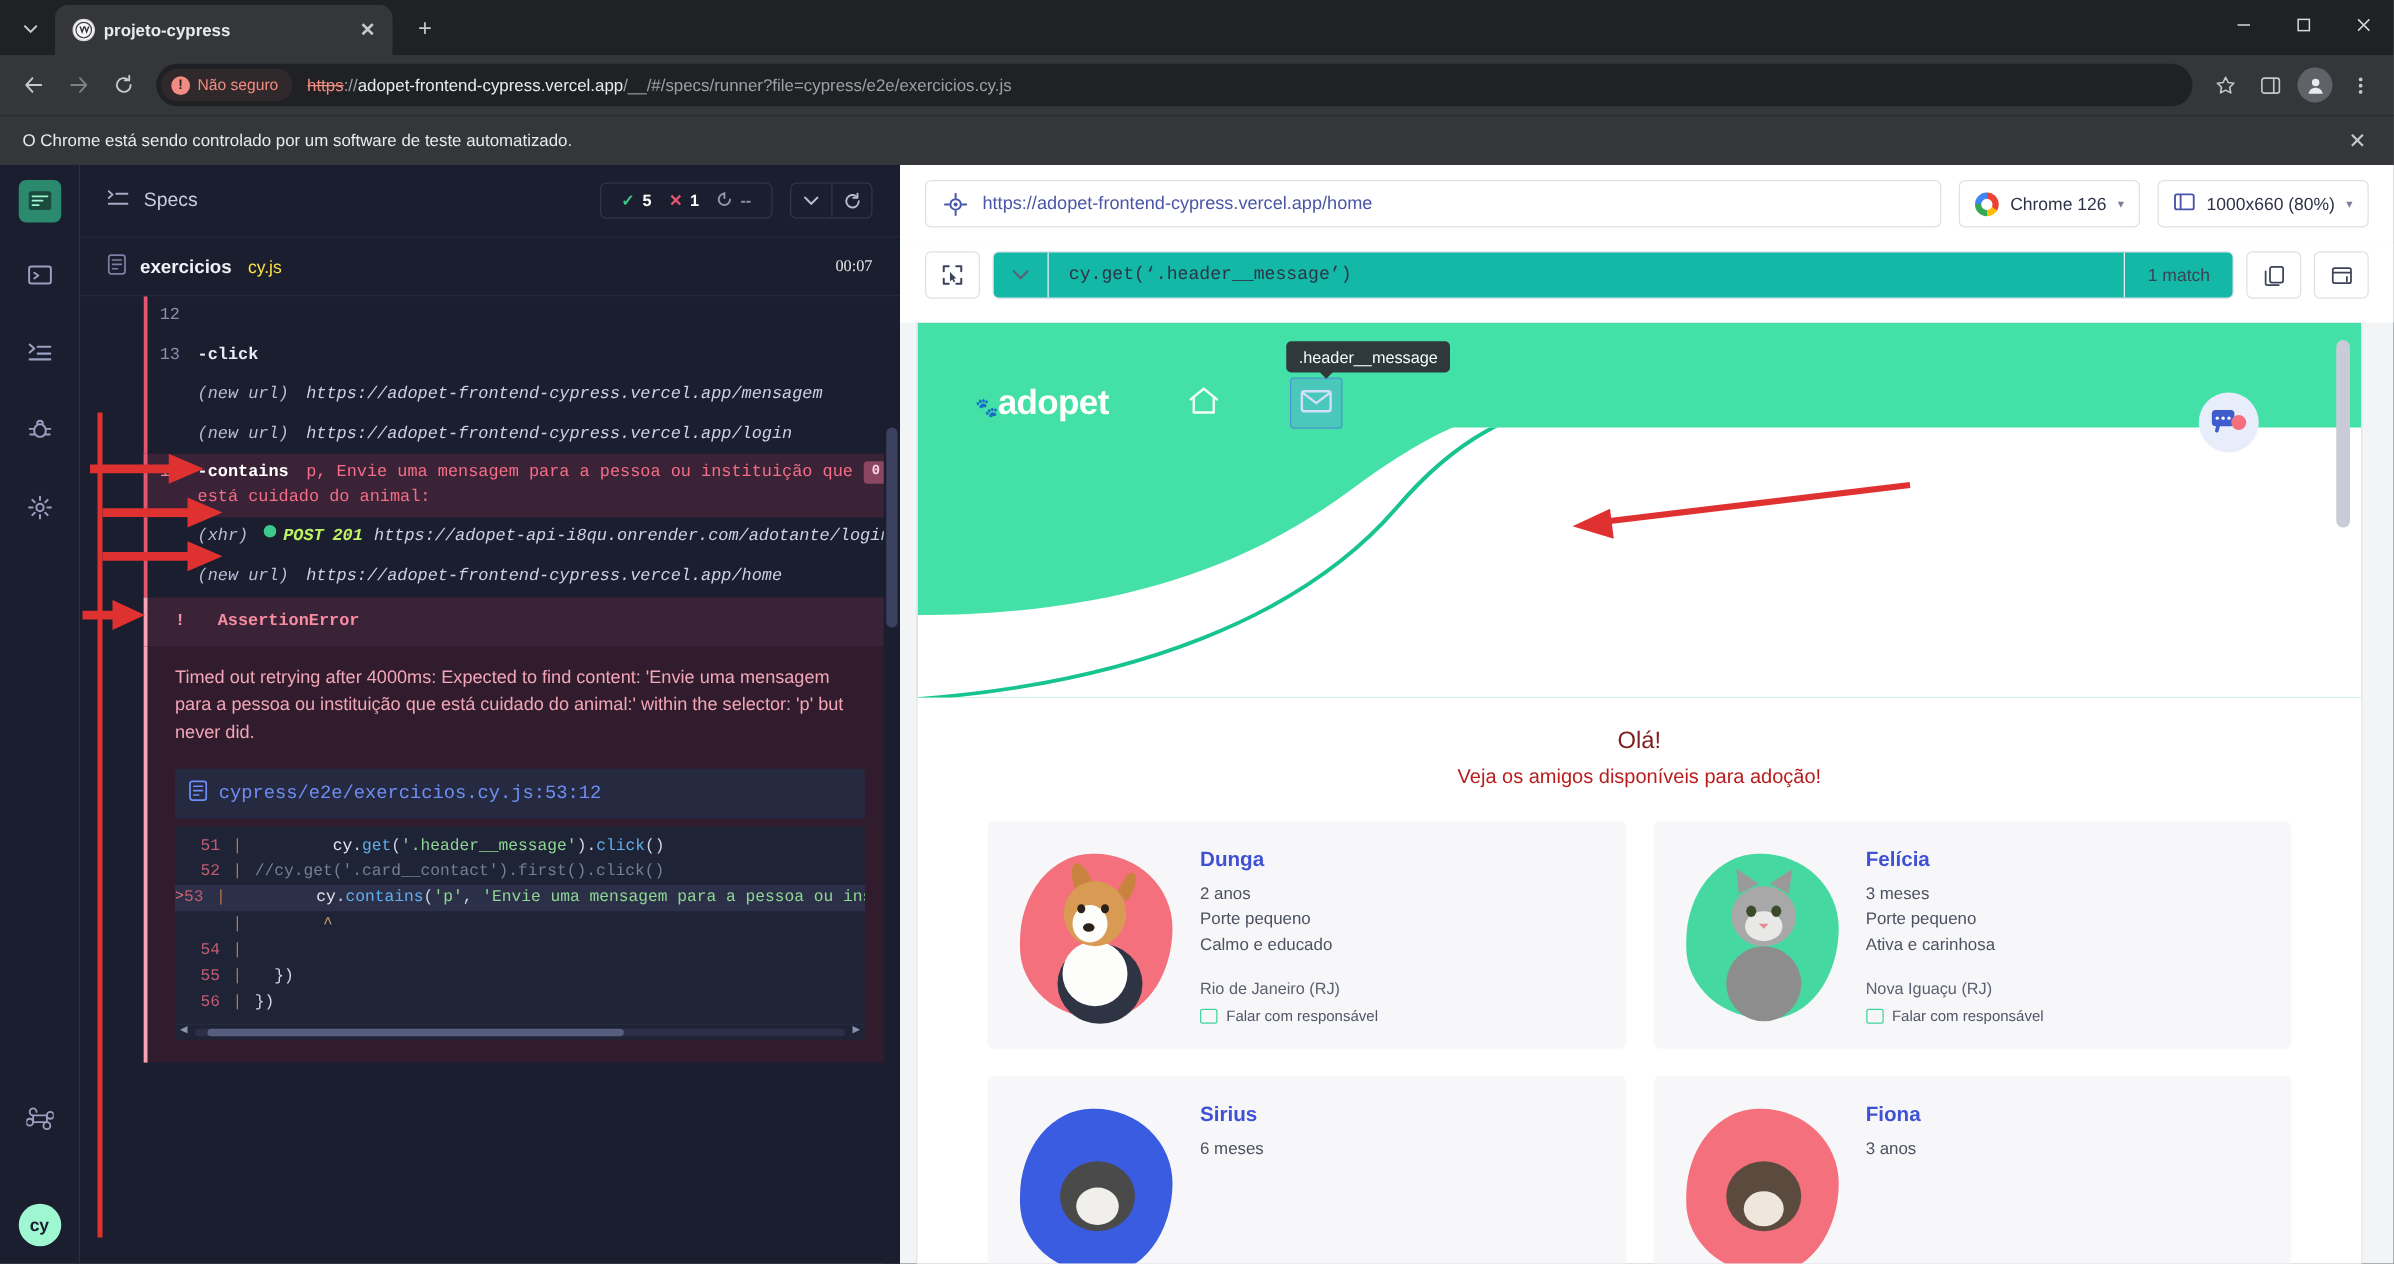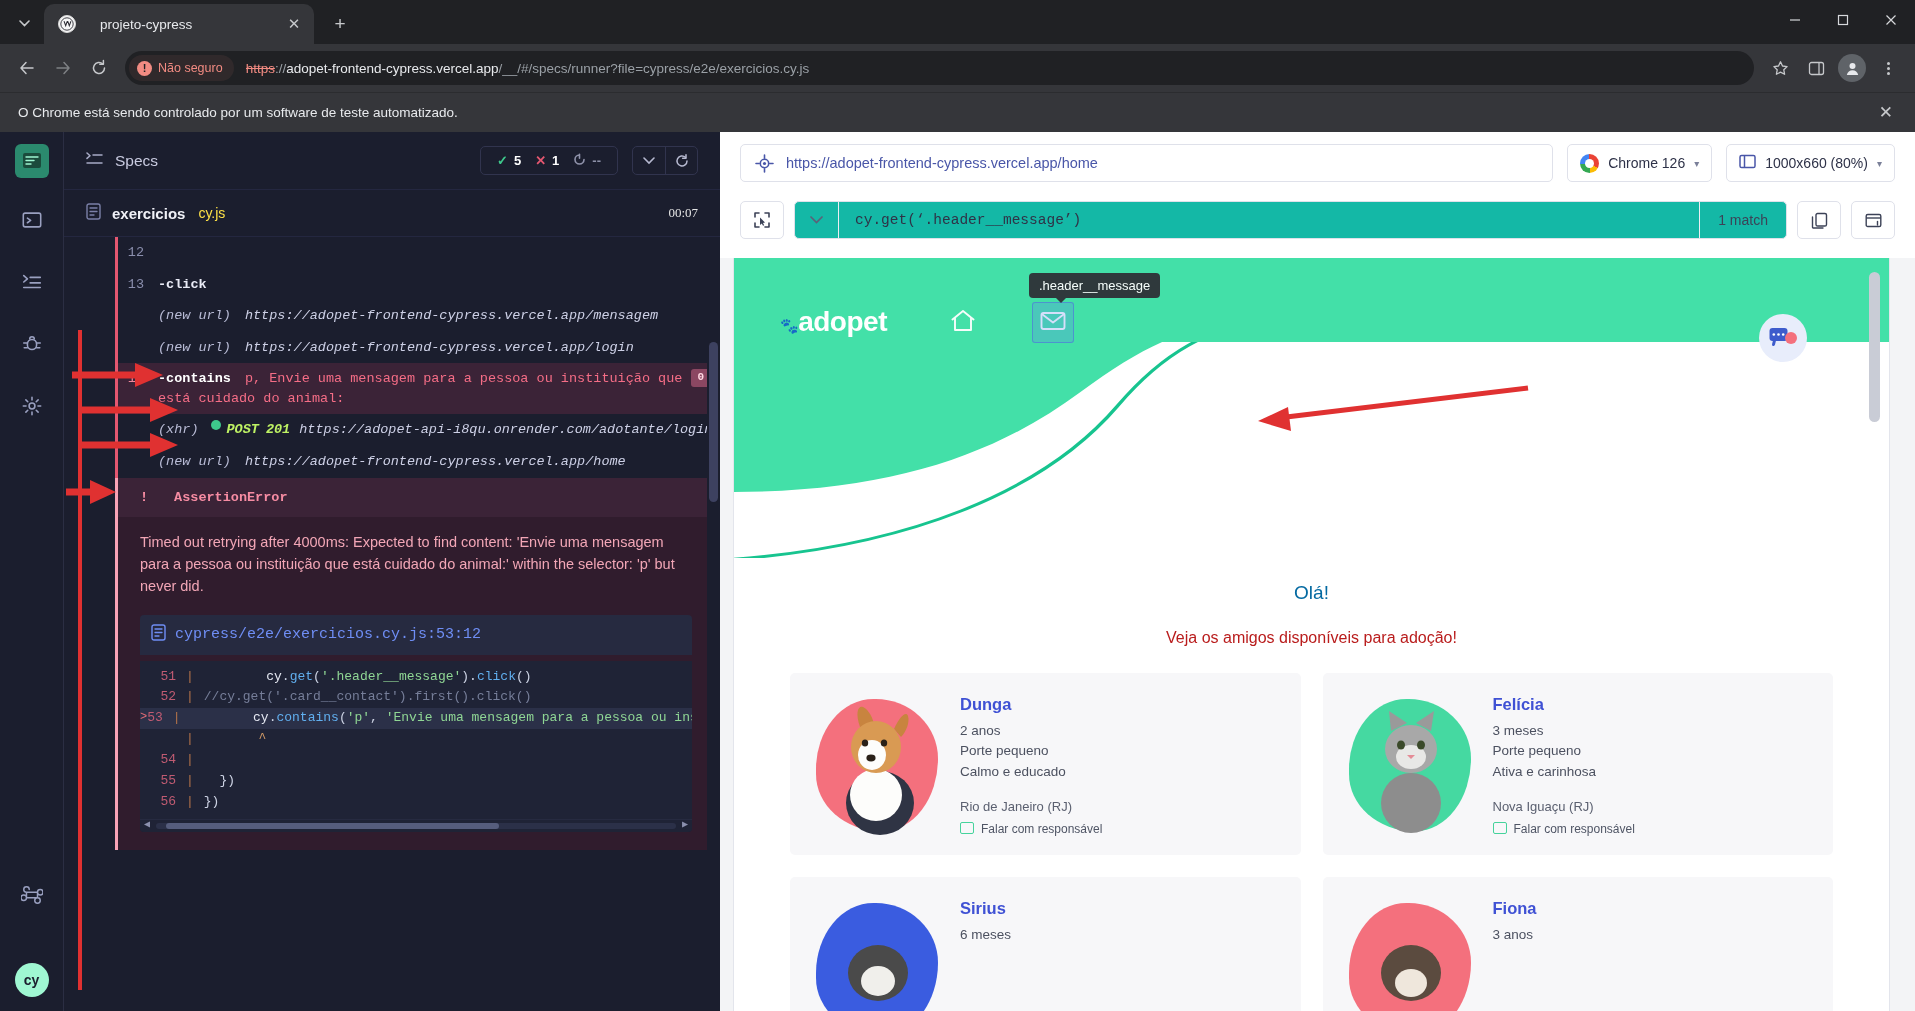--- a/index.html
+++ b/index.html
@@ -15,24 +15,24 @@
   
   .chrome-tabstrip {
     height: 44px; background: #202124; display: flex; align-items: flex-end;
     padding-left: 6px; position: relative;
   }
   .tab-list-btn {
     width: 36px; height: 36px; margin-bottom: 3px; border-radius: 50%;
     display: flex; align-items: center; justify-content: center; color: #c6c8cb;
   }
   .tab {
-    display: flex; align-items: center; gap: 24px;
+    display: flex; align-items: center; gap: 7px;
     height: 40px; min-width: 270px; max-width: 290px;
     background: #35363a; border-radius: 10px 10px 0 0;
-    padding: 0 10px 0 14px; position: relative; margin-left: 2px;
+    padding: 0 10px 0 14px; position: relative; margin-left: 2px; font-weight: bold;
   }
   .tab-favicon {
     width: 18px; height: 18px; border-radius: 50%;
     background: #f7f7f7; color: #2d2d35; font-size: 9px; font-weight: bold;
     display: flex; align-items: center; justify-content: center;
     border: 1px solid #d9d9d9;
   }
   .tab-title {
     flex: 1; font-size: 13.5px; color: #e8eaed; white-space: nowrap;
     overflow: hidden; text-overflow: ellipsis;
@@ -281,32 +281,32 @@
     font-family: "Liberation Sans", sans-serif;
   }
   .tooltip::after { content: ""; position: absolute; bottom: -5px; left: 26px;
     border-left: 6px solid transparent; border-right: 6px solid transparent; border-top: 6px solid #2e3137; }
   .chat-badge {
     position: absolute; right: 82px; top: 56px; width: 48px; height: 48px; border-radius: 50%;
     background: #e8edfb; display: flex; align-items: center; justify-content: center; z-index: 3;
   }
 
   .greeting { text-align: center; padding: 24px 0 0 0; }
-  .greet-1 { font-size: 19px; color: #0369a1; margin-bottom: 25px; }
+  .greet-1 { font-size: 19px; color: #7f1d1d; margin-bottom: 9px; }
   .greet-2 { font-size: 16px; color: #b91c1c; }
 
   .cards { display: grid; grid-template-columns: 1fr 1fr; gap: 22px; padding: 26px 56px 0 56px; }
   .card { background: #f7f7f9; border-radius: 5px; display: flex; padding: 18px 20px 16px 12px; gap: 8px; min-height: 172px; }
   .card-photo { width: 150px; height: 148px; position: relative; flex-shrink: 0; }
   .blob { position: absolute; inset: 8px 14px; border-radius: 48% 52% 46% 54% / 54% 46% 56% 44%; }
   .card-info { flex: 1; padding-top: 4px; min-width: 0; }
   .pet-name { font-size: 16.5px; font-weight: bold; color: #3f51d4; margin-bottom: 7px; }
   .pet-line { font-size: 13.5px; color: #4c5160; line-height: 1.5; }
   .pet-loc { font-size: 13px; color: #5b6070; margin-top: 17px; }
-  .contact { display: flex; gap: 7px; margin-top: 8px; font-size: 12px; color: #4f5565; }
+  .contact { display: flex; align-items: center; gap: 7px; margin-top: 8px; font-size: 12px; color: #4f5565; }
   .contact-ico { width: 14px; height: 12px; border: 1.6px solid #45d39c; border-radius: 2px; flex-shrink: 0; }
 
   .aut-vscroll { position: absolute; right: 9px; top: 14px; bottom: 0; width: 11px; }
   .aut-vthumb { width: 11px; height: 150px; background: #c9ccd6; border-radius: 6px; }
 
   
   .arrow { position: absolute; pointer-events: none; z-index: 40; }
 </style>
 </head>
 <body>

